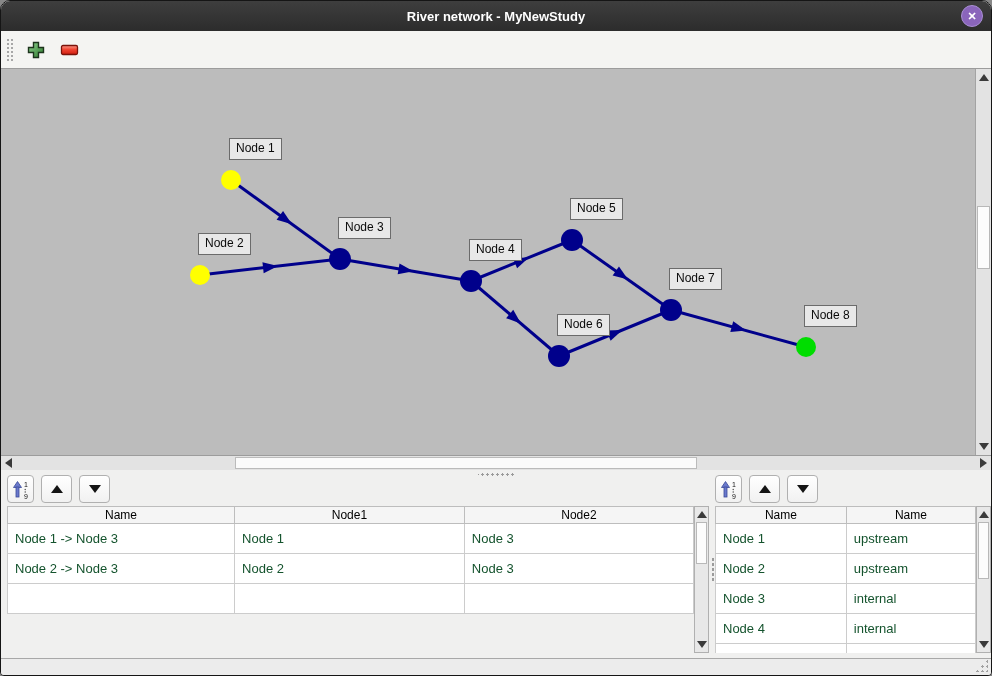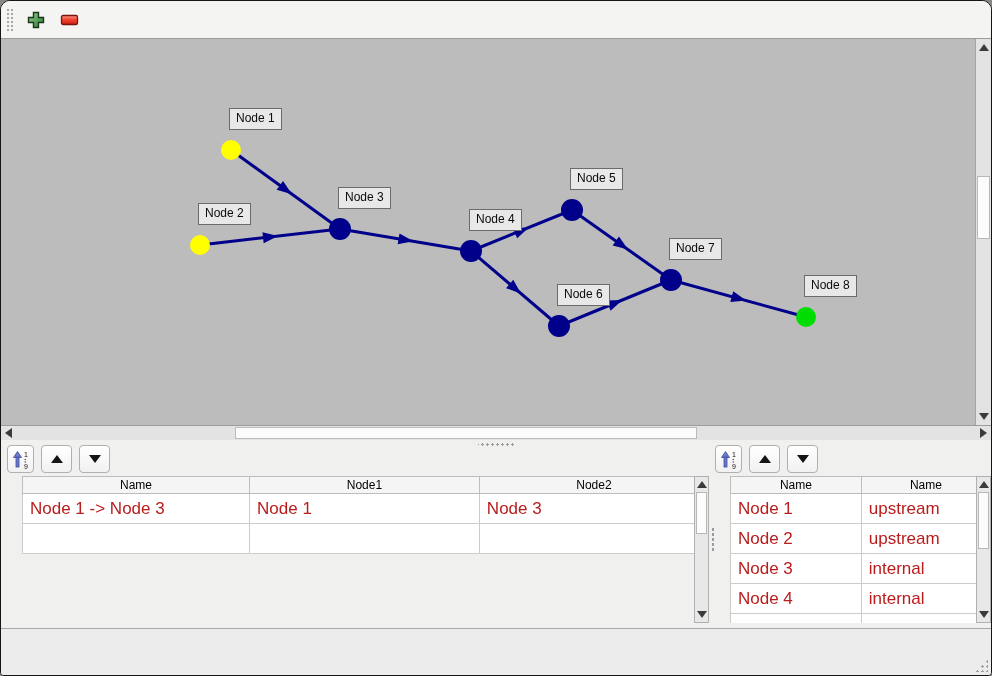--- a/index.html
+++ b/index.html
@@ -81,44 +81,50 @@
   .panel-split {
     width:6px; position:relative;
   }
   .panel-split .dots {
     position:absolute; top:50px; left:1px; width:4px; height:26px;
     background-image:radial-gradient(#9b9b9b 1px, transparent 1.2px);
     background-size:4px 5px; background-position:1px 1px;
   }
   .panel-right { width:276px; }
   .tablewrap { height:147px; overflow:hidden; flex:1; }
-  table { border-collapse:collapse; width:100%; background:#fff; border:1px solid #969696; table-layout:fixed;margin-left:15px; }
+  table { border-collapse:collapse; width:100%; background:#fff; border:1px solid #969696; table-layout:fixed; }
   th {
     height:17px; font-size:12px; font-weight:normal; color:#000;
     background:#f5f5f5; border:1px solid #bdbdbd; text-align:center; padding:0;
   }
   td {
-    height:30px; font-size:17px; color:#b91c1c; border:1px solid #cccccc;
+    height:30px; font-size:13px; color:#14532d; border:1px solid #cccccc;
     padding:0 0 0 7px; vertical-align:middle; overflow:hidden; white-space:nowrap;
   }
   .tbl-scroll { flex:0 0 15px; background:#e8e8e8; border:1px solid #b0b0b0; position:relative; height:147px; }
   
   .statusbar { flex:1; background:#ececec; border-top:1px solid #a8a8a8; position:relative; }
   .resize-grip {
     position:absolute; right:3px; bottom:3px; width:13px; height:13px;
     background-image:radial-gradient(#a0a0a0 1px, transparent 1.2px);
     background-size:5px 5px;
     clip-path:polygon(100% 0, 100% 100%, 0 100%);
   }
 </style>
 </head>
 <body>
 
 <div class="window">
 
+  <div class="titlebar">
+    <span class="title-text">River network - MyNewStudy</span>
+    <div class="close-btn">
+      <span>✕</span>
+    </div>
+  </div>
 
   <div class="toolbar">
     <div class="grip-v"></div>
     <button class="tb-btn">
       <svg width="18" height="18" viewBox="0 0 18 18">
         <defs>
             <linearGradient id="gp" x1="0" y1="0" x2="1" y2="1">
           <stop offset="0" stop-color="#8fd08f"></stop>
               <stop offset="1" stop-color="#2c7a2c"></stop>
         </linearGradient>
@@ -240,20 +246,25 @@
                 <th>Node2</th>
               </tr>
             </thead>
           <tbody>
               <tr>
                 <td>Node 1 -&gt; Node 3</td>
                 <td>Node 1</td>
                 <td>Node 3</td>
               </tr>
               <tr>
+                <td>Node 2 -&gt; Node 3</td>
+                <td>Node 2</td>
+                <td>Node 3</td>
+              </tr>
+              <tr>
                 <td></td>
                 <td></td>
                 <td></td>
               </tr>
             </tbody>
         </table>
       </div>
       <div class="tbl-scroll">
         <div class="arr arr-up" style="left:2px; top:4px;"></div>
         <div class="vthumb" style="top:15px; height:42px;"></div>

